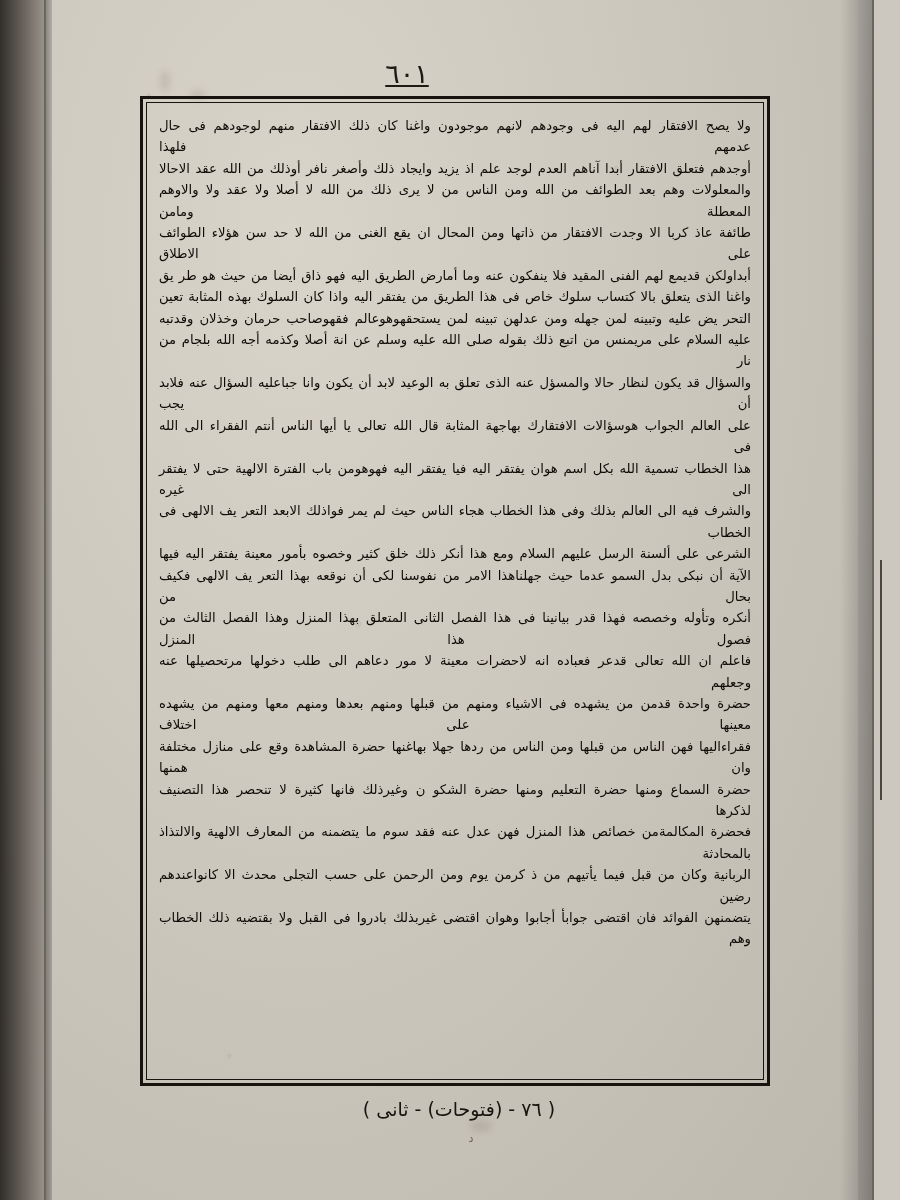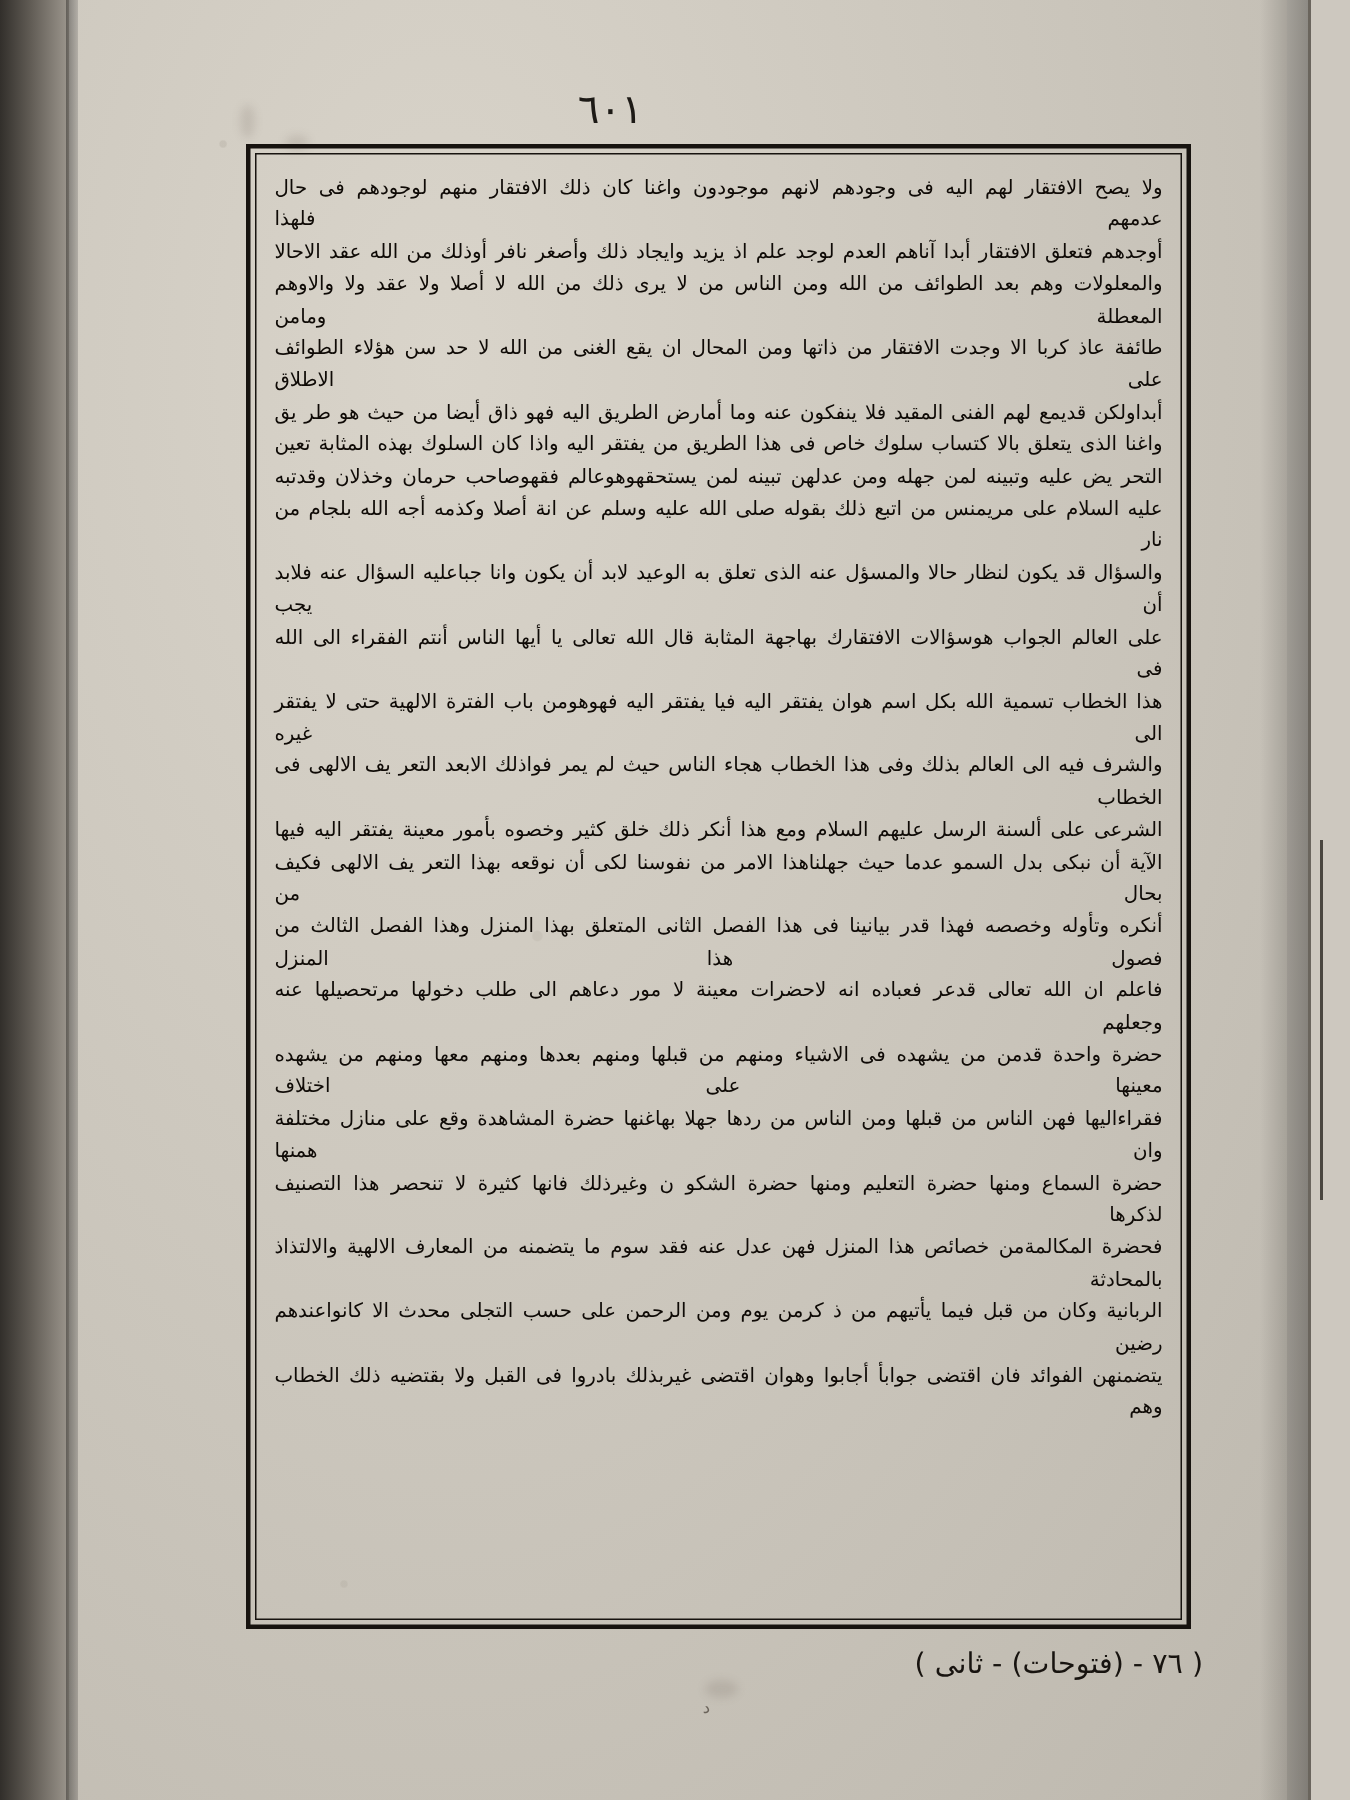--- a/index.html
+++ b/index.html
@@ -85,26 +85,26 @@
     position: absolute;
     left: 0; right: 0;
     top: 58px;
     text-align: center;
     font-family: "DejaVu Sans", sans-serif;
     font-size: 27px;
     letter-spacing: 1px;
     color: #1d1a16;
     direction: rtl;
   }
-  .page-number-inner { margin-right: 86px; display:inline-block; }
+  .page-number-inner { margin-right: 86px; display:inline-block;text-decoration:underline; }
 
   
   .frame {
     position: absolute;
-    left: 164px;
+    left: 140px;
     top: 96px;
     width: 630px;
     height: 990px;
     border: 3px solid #17130f;
     padding: 3px;
     box-sizing: border-box;
   }
   .frame-inner {
     width: 100%;
     height: 100%;
@@ -124,23 +124,24 @@
     color: #14100c;
     word-spacing: 1px;
     letter-spacing: 0px;
     filter: contrast(1.05);
   }
   .body-text p { margin: 0; }
 
   
   .footer {
     position: absolute;
-    left: 172px;
+    left: 144px;
     width: 630px;
     top: 1098px;
+    text-align: center;
     direction: rtl;
     font-size: 19px;
     color: #17130f;
     font-family: "DejaVu Sans", sans-serif;
   }
   .footer-mark {
     position: absolute;
     left: 156px;
     width: 630px;
     top: 1132px;

